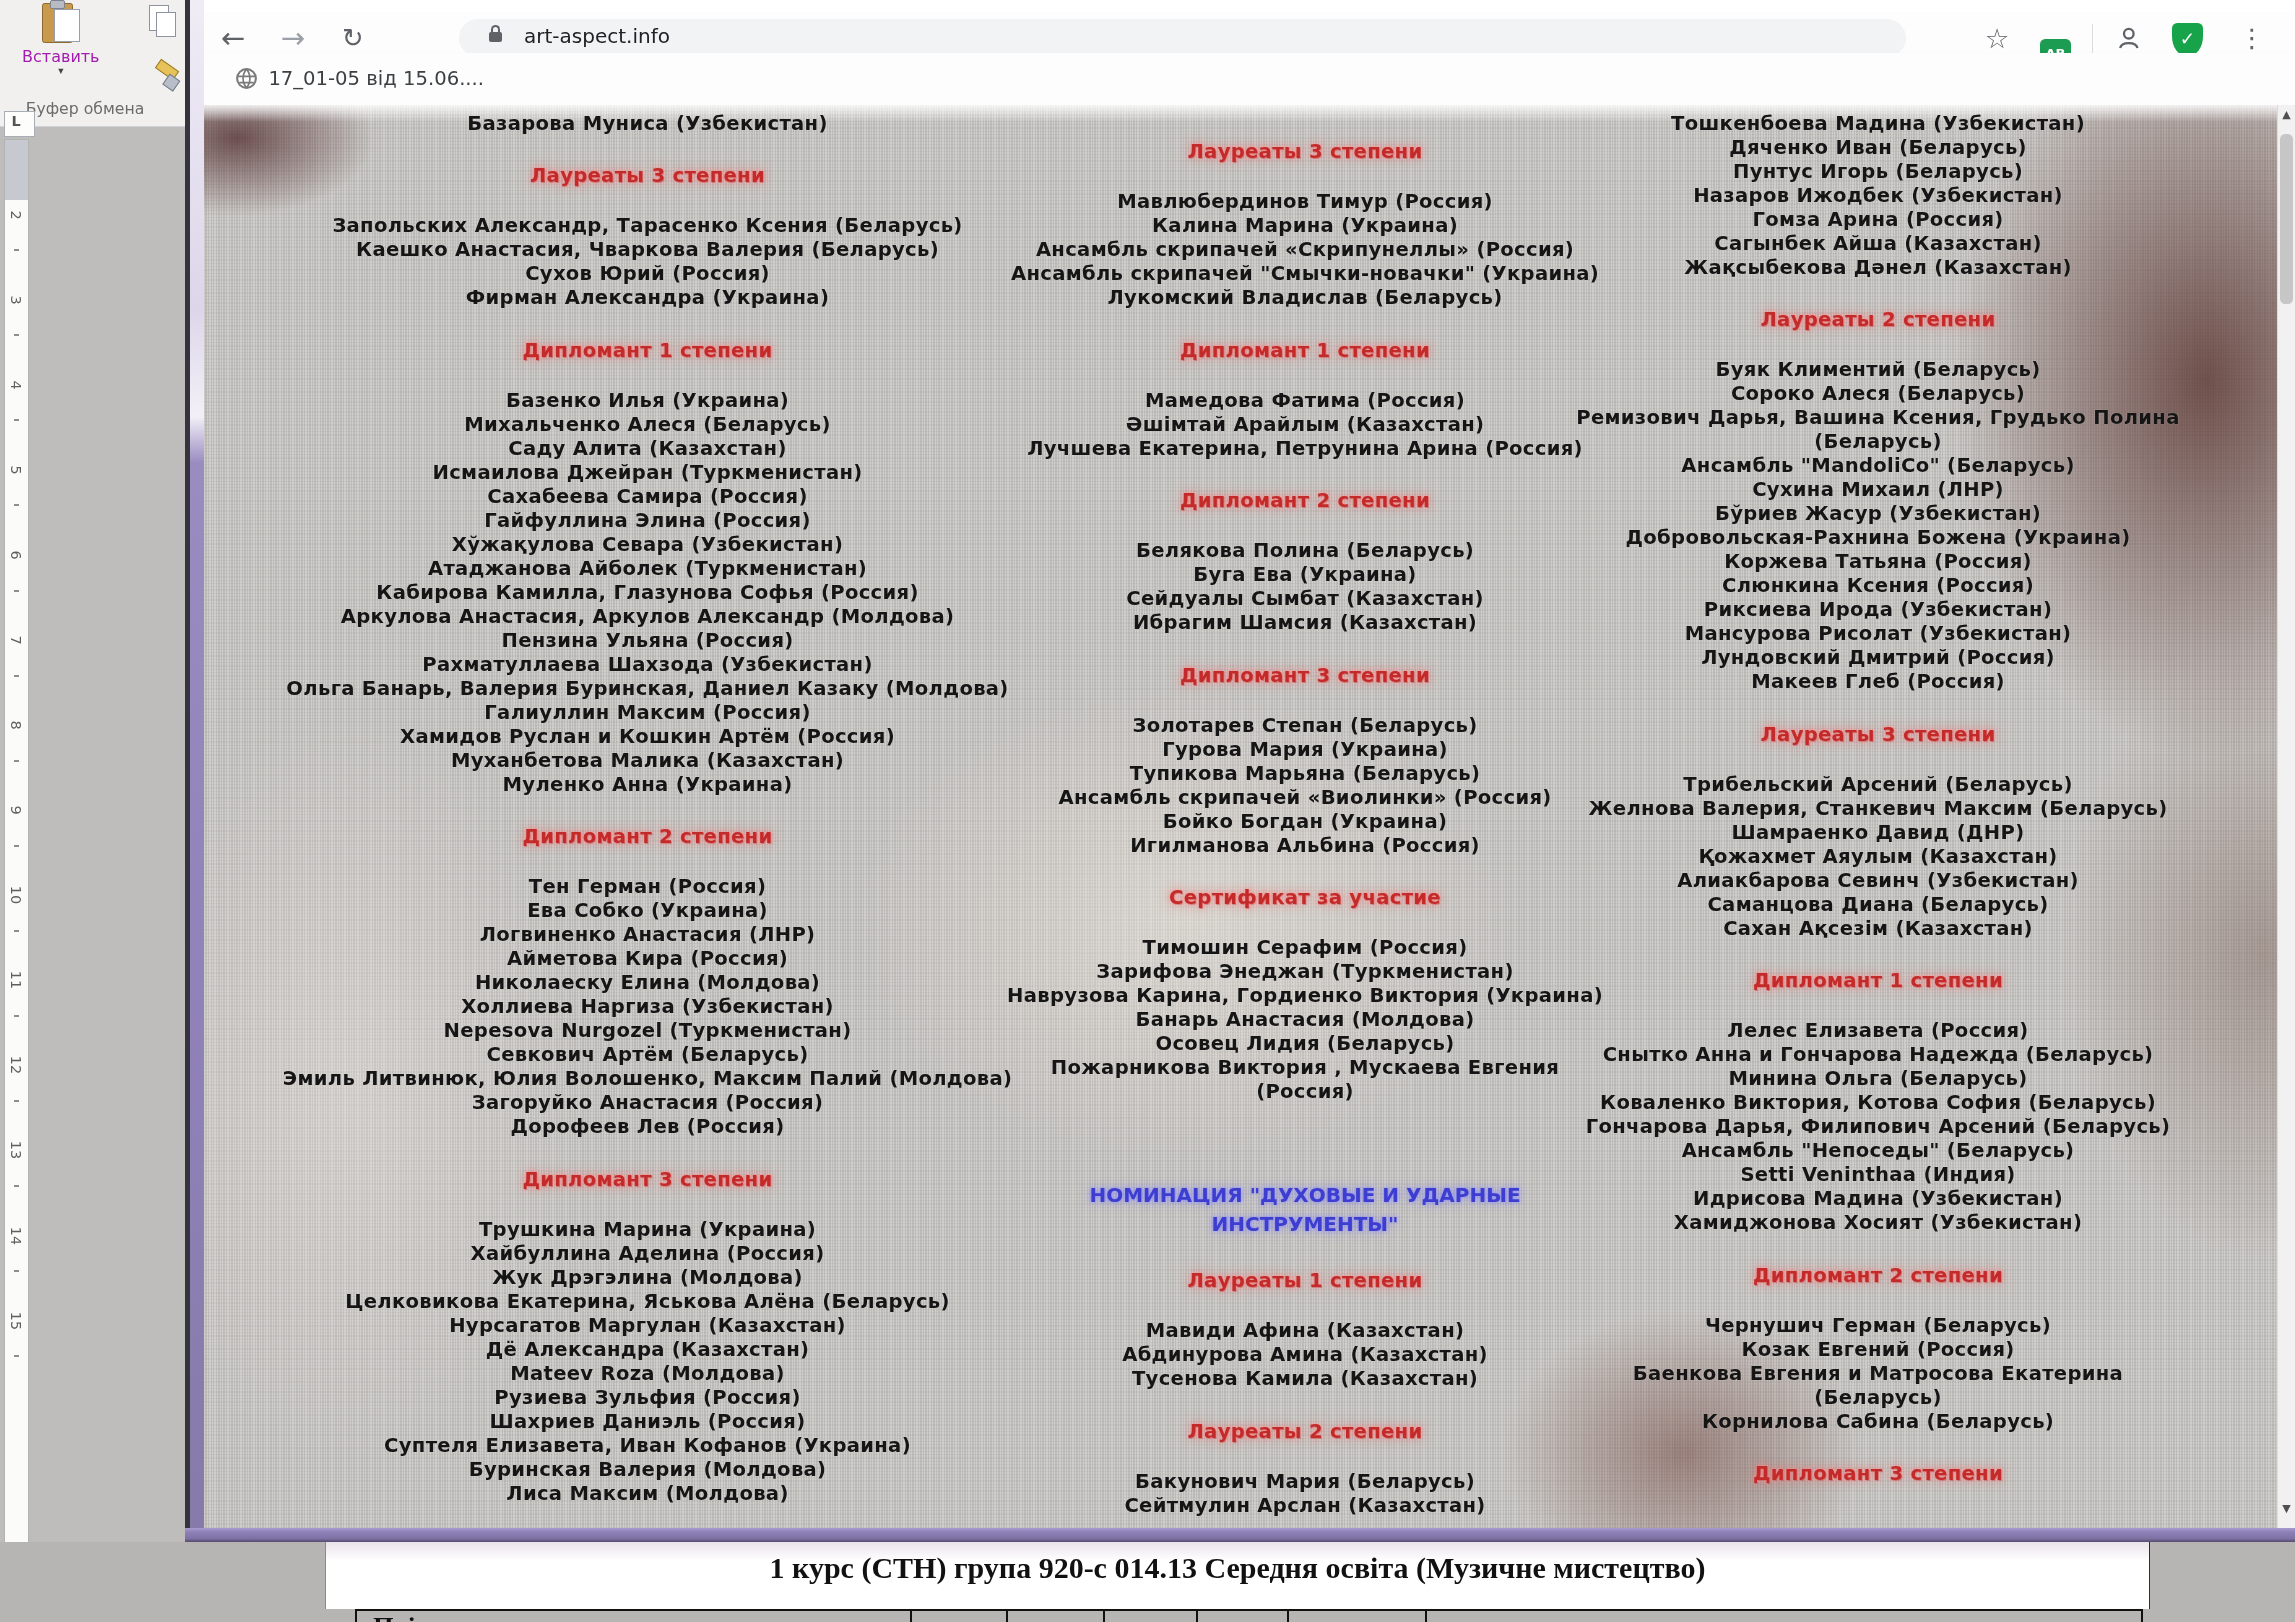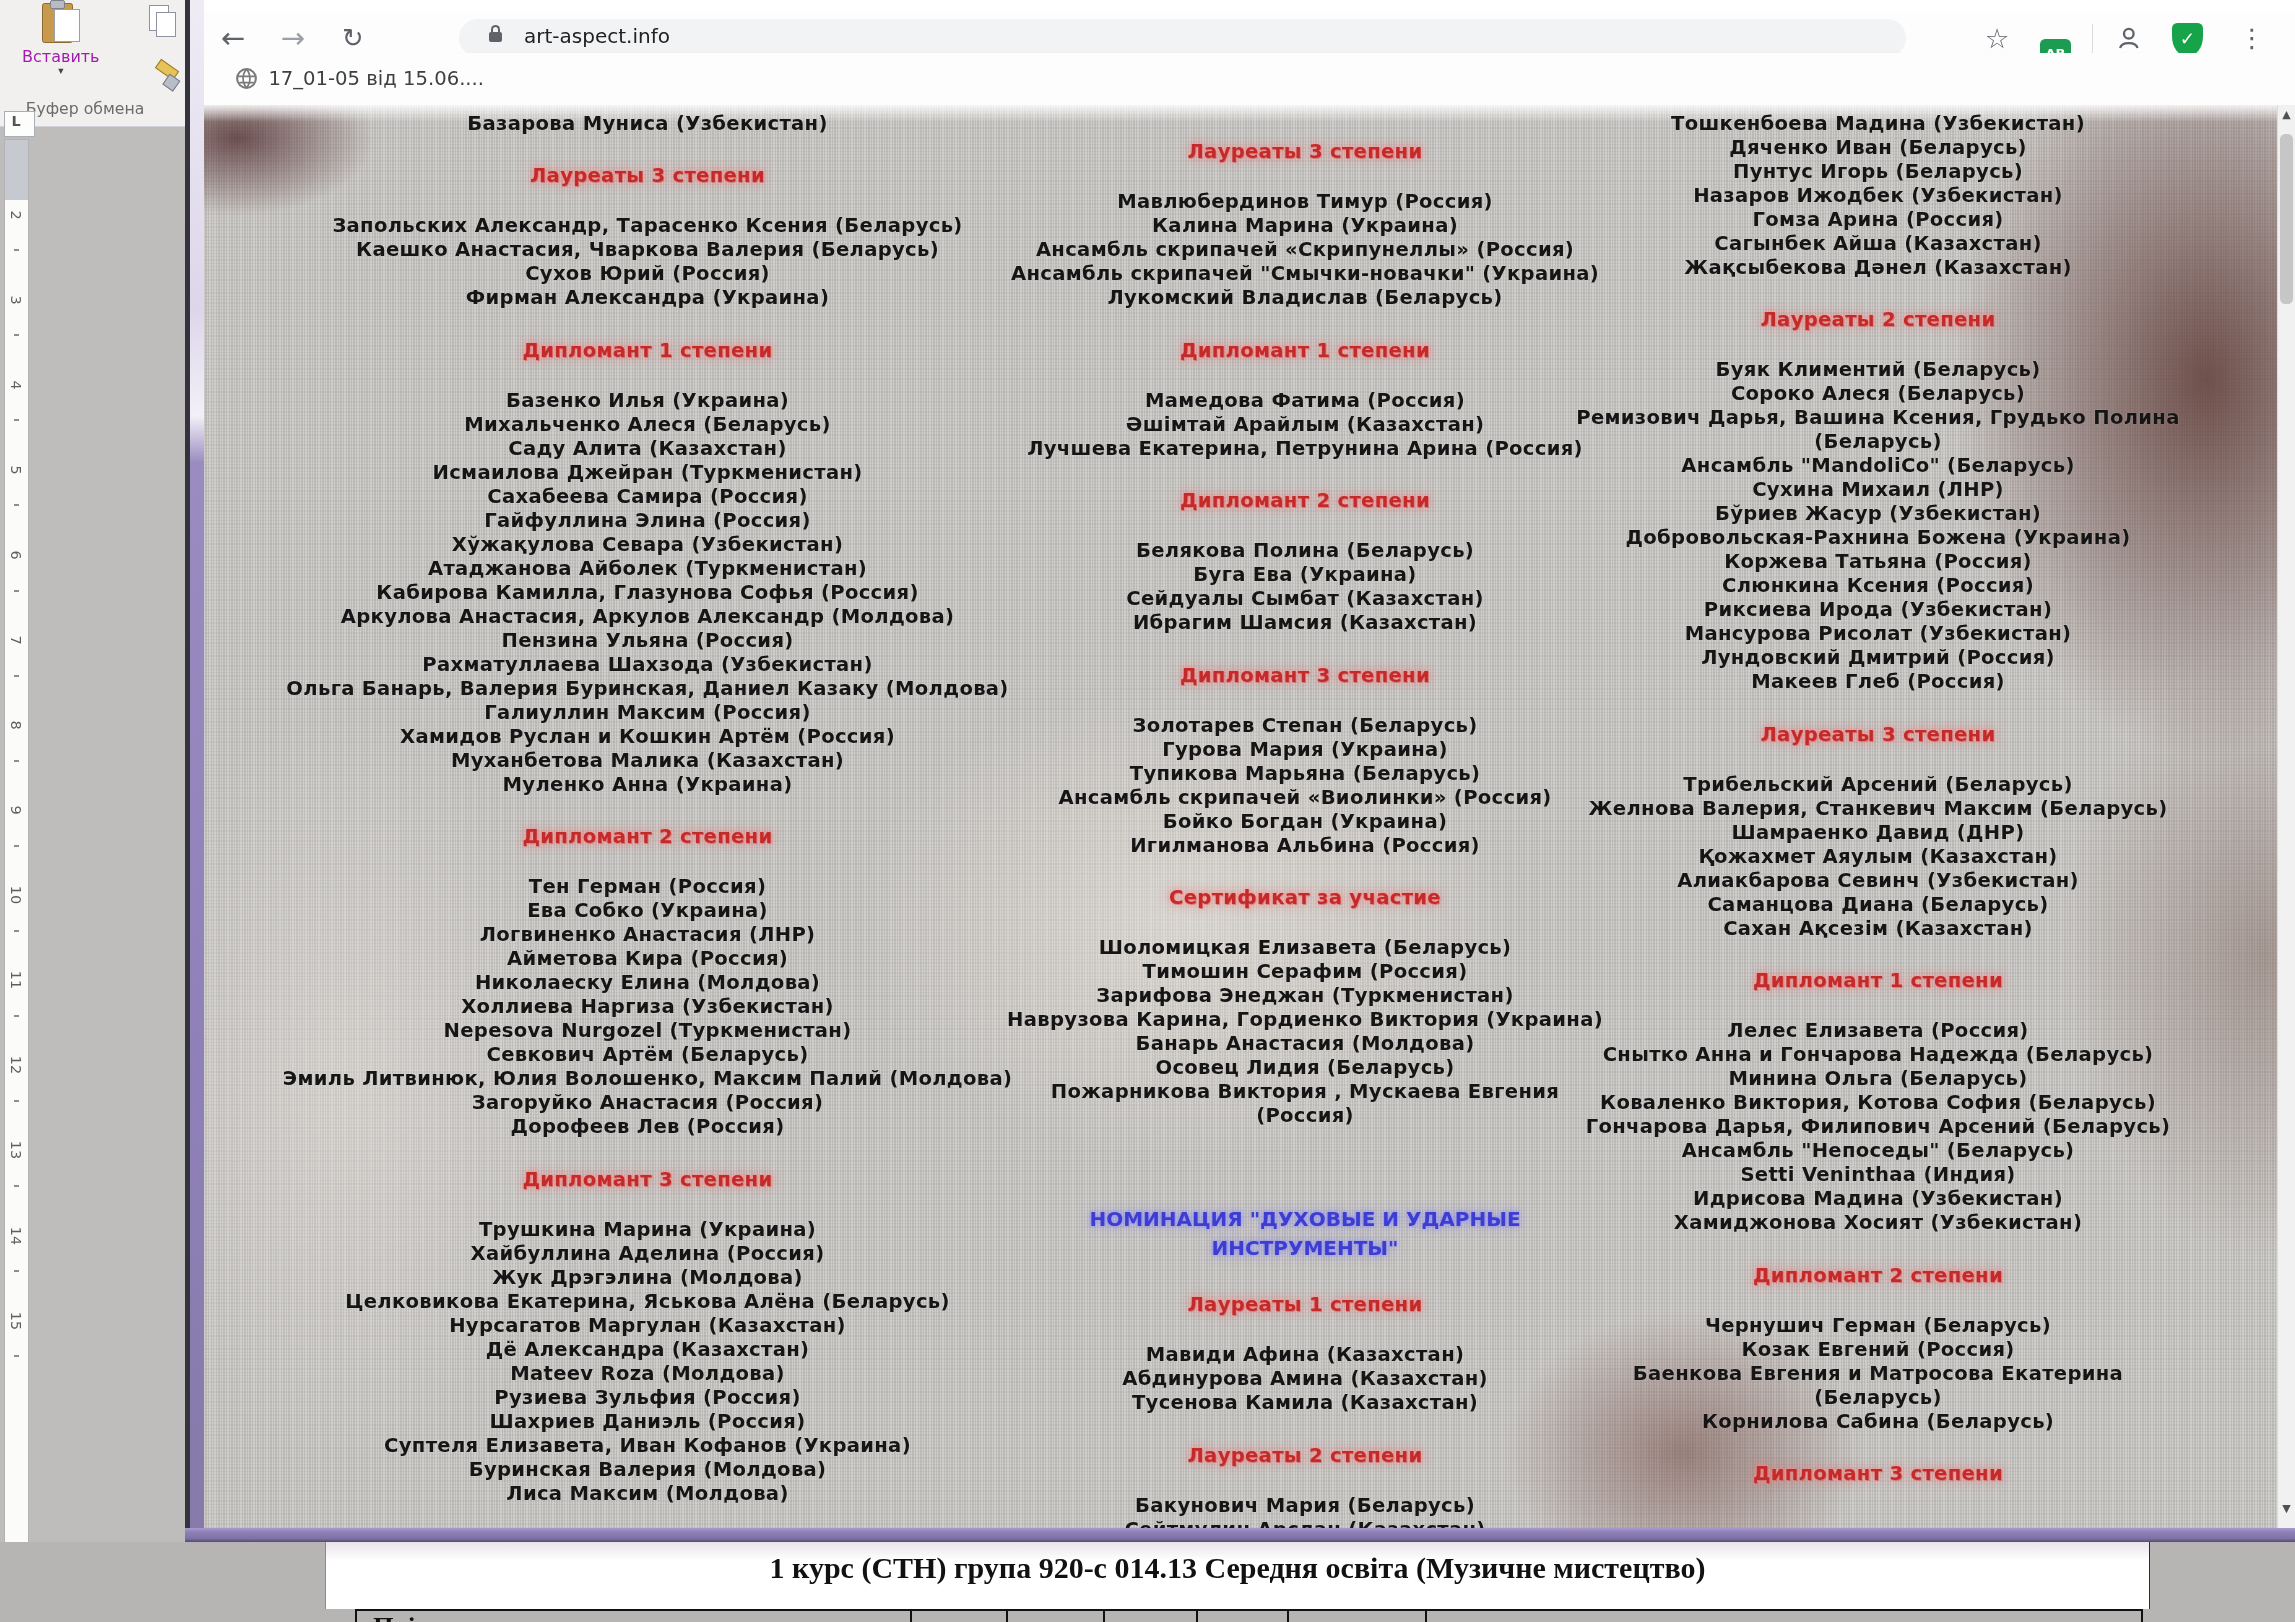--- a/index.html
+++ b/index.html
@@ -294,21 +294,20 @@
           <div class="line">Сейдуалы Сымбат (Казахстан)</div>
           <div class="line">Ибрагим Шамсия  (Казахстан)</div>
           <div class="hdr">Дипломант 3 степени</div>
           <div class="line">Золотарев Степан (Беларусь)</div>
           <div class="line">Гурова Мария (Украина)</div>
           <div class="line">Тупикова Марьяна (Беларусь)</div>
           <div class="line">Ансамбль скрипачей «Виолинки» (Россия)</div>
           <div class="line">Бойко Богдан (Украина)</div>
           <div class="line">Игилманова Альбина (Россия)</div>
           <div class="hdr">Сертификат за участие</div>
-          <div class="line">Шоломицкая Елизавета (Беларусь)</div>
           <div class="line">Тимошин Серафим (Россия)</div>
           <div class="line">Зарифова Энеджан (Туркменистан)</div>
           <div class="line">Наврузова Карина, Гордиенко Виктория (Украина)</div>
           <div class="line">Банарь Анастасия (Молдова)</div>
           <div class="line">Осовец Лидия (Беларусь)</div>
           <div class="line">Пожарникова Виктория , Мускаева Евгения</div>
           <div class="line">(Россия)</div>
           <div class="nom">НОМИНАЦИЯ "ДУХОВЫЕ И УДАРНЫЕ ИНСТРУМЕНТЫ"</div>
           <div class="hdr">Лауреаты 1 степени</div>
           <div class="line">Мавиди Афина (Казахстан)</div>

